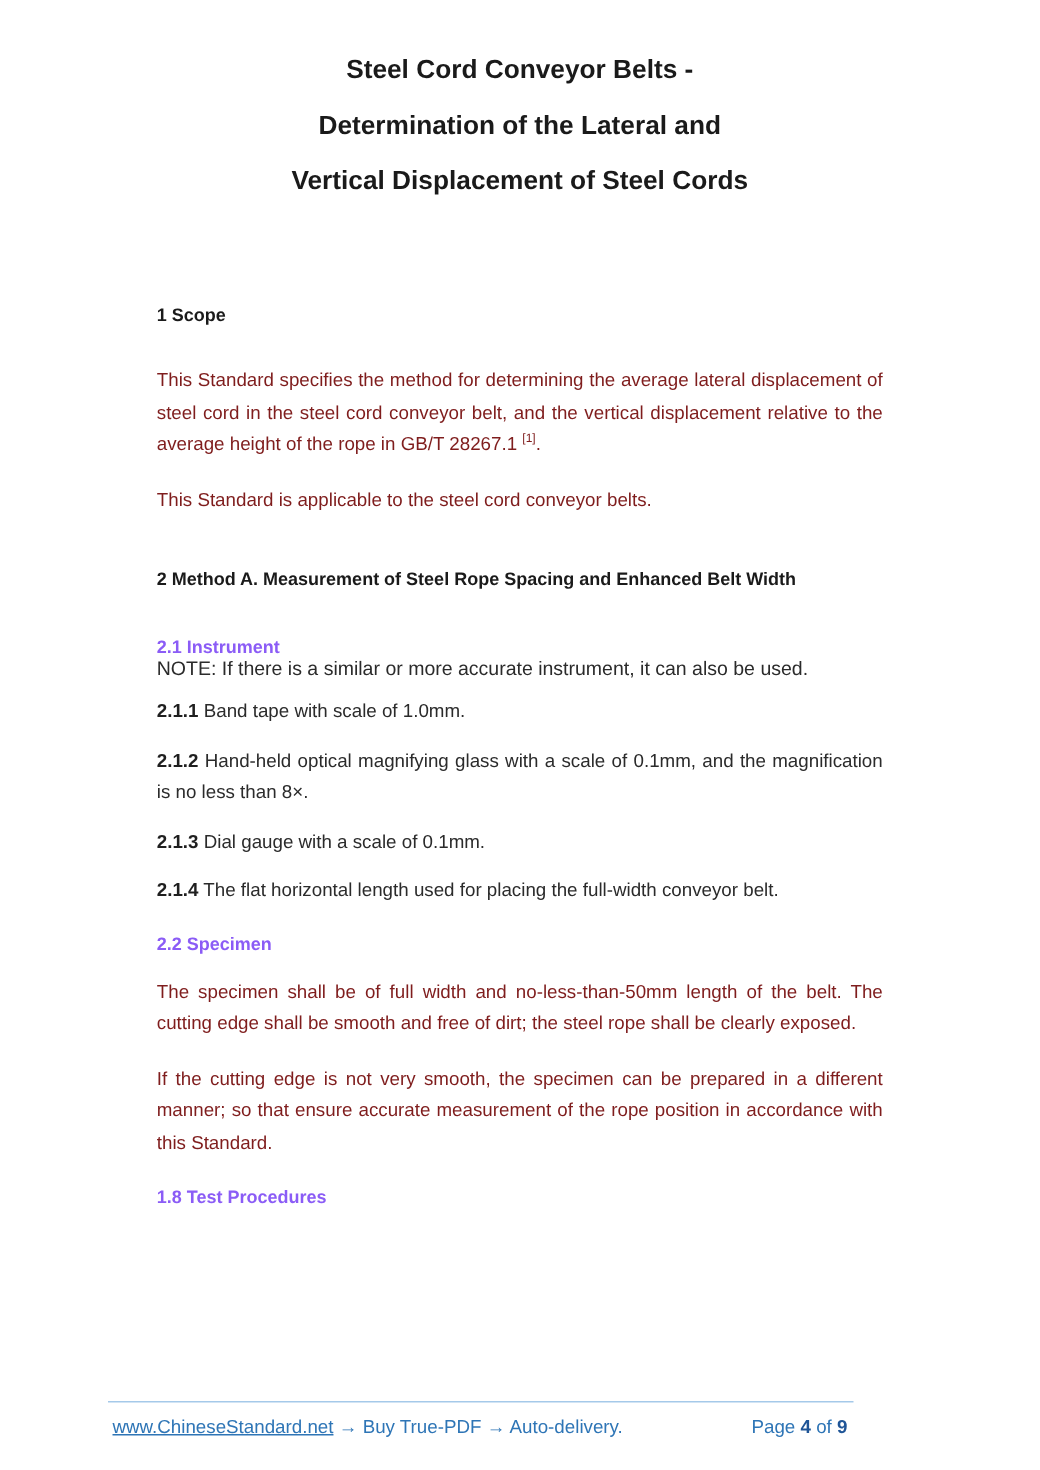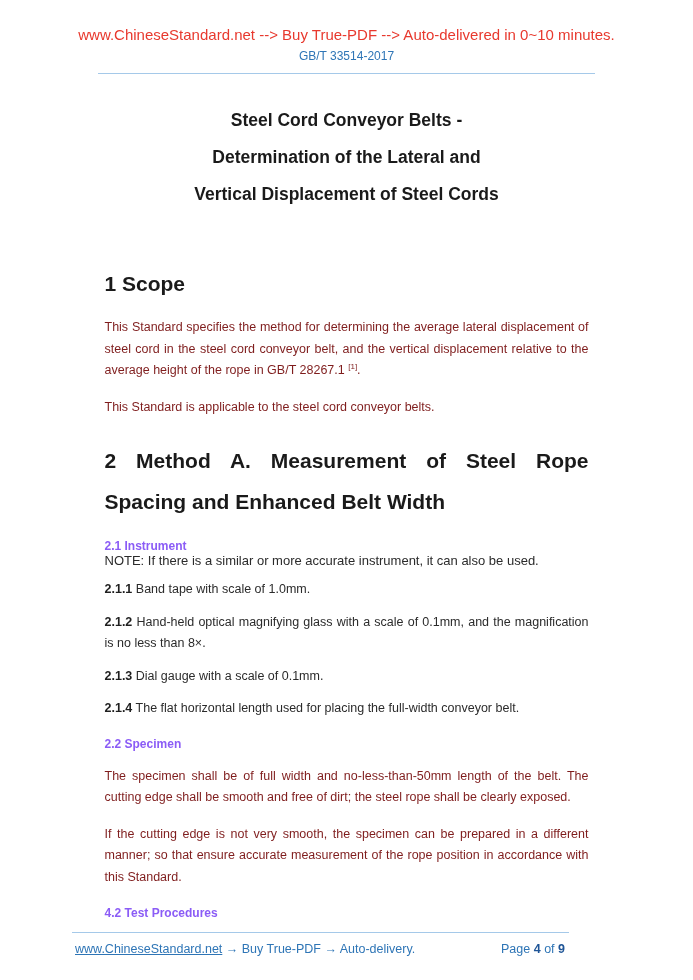--- a/index.html
+++ b/index.html
@@ -50,21 +50,21 @@
     text-align: center;
     font-size: 17.5px;
     font-weight: bold;
     color: #1a1a1a;
   }
   .doc-title .t-line {
     line-height: 37px;
   }
   
   h2.sec-heading {
-    font-size: 21px;
+    font-size: 12px;
     font-weight: bold;
     color: #1a1a1a;
     line-height: 26px;
   }
   h2.h-scope { margin-top: 58px; }
   h2.h-method {
     margin-top: 22px;
     text-align: justify;
     line-height: 41px;
   }
@@ -123,25 +123,20 @@
   .page-indicator .pg-num {
     font-weight: bold;
     color: #1f5597;
   }
 </style>
 </head>
 <body>
 
 <div class="page">
 
-  <div>
-    <div class="promo">www.ChineseStandard.net --&gt; Buy True-PDF --&gt; Auto-delivered in 0~10 minutes.</div>
-    <div class="std-code">GB/T 33514-2017</div>
-    <hr class="rule">
-  </div>
 
   <div class="content">
 
     <div class="doc-title">
       <div class="t-line">Steel Cord Conveyor Belts -</div>
       <div class="t-line">Determination of the Lateral and</div>
       <div class="t-line">Vertical Displacement of Steel Cords</div>
     </div>
 
     <h2 class="sec-heading h-scope">1 Scope</h2>
@@ -163,21 +158,21 @@
     <p class="item-p"><b>2.1.3</b> <span>Dial gauge with a scale of 0.1mm.</span></p>
 
     <p class="item-p"><b>2.1.4</b> <span>The flat horizontal length used for placing the full-width conveyor belt.</span></p>
 
     <p class="sub-heading">2.2 Specimen</p>
 
     <p class="body-p">The specimen shall be of full width and no-less-than-50mm length of the belt. The cutting edge shall be smooth and free of dirt; the steel rope shall be clearly exposed.</p>
 
     <p class="body-p">If the cutting edge is not very smooth, the specimen can be prepared in a different manner; so that ensure accurate measurement of the rope position in accordance with this Standard.</p>
 
-    <p class="sub-heading" style="margin-top:18px;">4.2 Test Procedures</p>
+    <p class="sub-heading" style="margin-top:18px;">1.8 Test Procedures</p>
 
   </div>
 
   <div class="footer">
     <hr class="rule" style="margin-top:0;">
     <div class="footer-row">
       <span><a class="footer-link">www.ChineseStandard.net</a><span> → Buy True-PDF → Auto-delivery.</span></span>
       <span class="page-indicator"><span>Page</span>&nbsp;<span class="pg-num">4</span>&nbsp;<span>of</span>&nbsp;<span class="pg-num">9</span></span>
     </div>
   </div>

